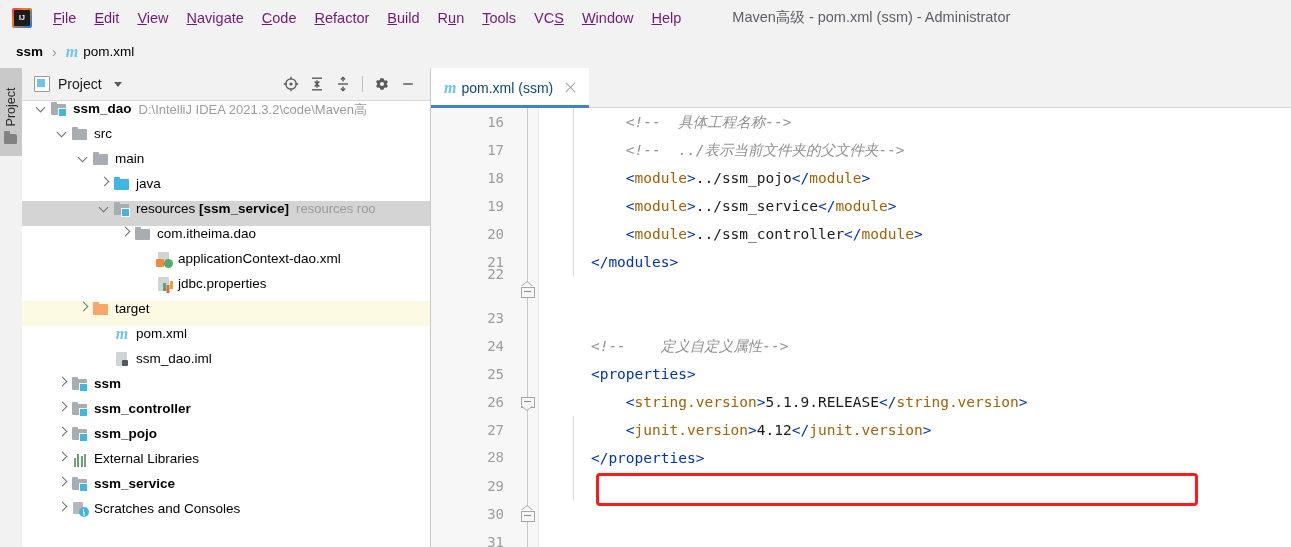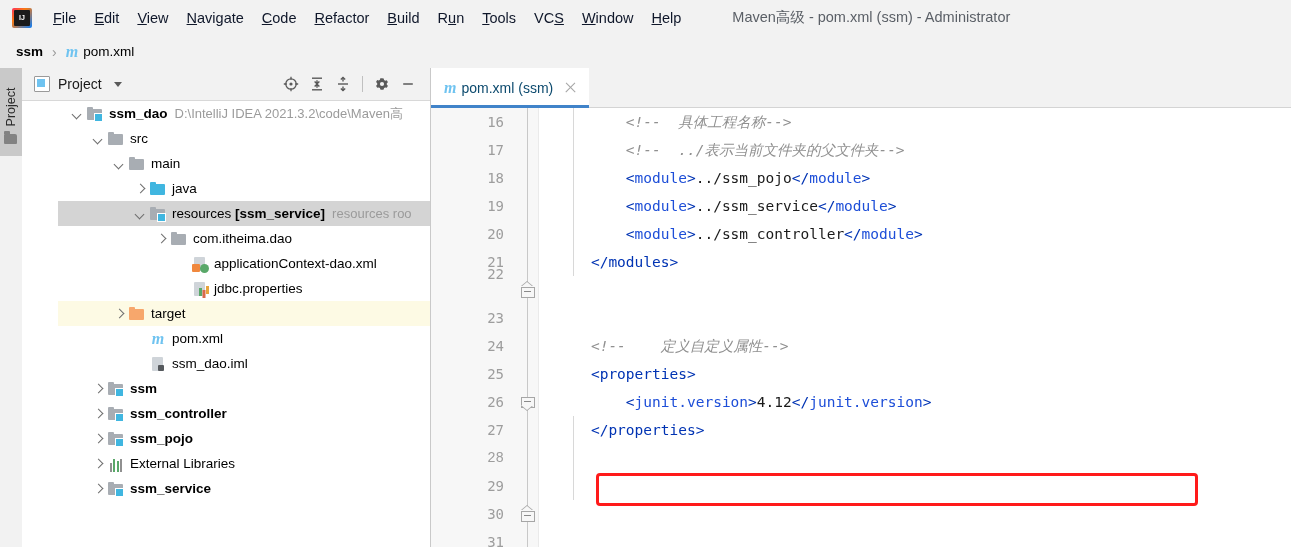--- a/index.html
+++ b/index.html
@@ -27,21 +27,21 @@
   }
   .idea-logo::after{
     content:"IJ";position:absolute;left:2px;top:2px;
     width:16px;height:16px;background:#1b1b1b;color:#fff;
     font-size:7px;font-weight:bold;line-height:16px;text-align:center;
     font-family:"Liberation Sans",sans-serif;
     border-radius:1px;
   }
   .menubar{display:flex;align-items:center;height:35px;}
   .menu-item{
-    padding:3px 9px;font-size:14.5px;color:#0f172a;cursor:default;
+    padding:3px 9px;font-size:14.5px;color:#701a75;cursor:default;
     white-space:nowrap;
   }
   .menu-item .u{text-decoration:underline;}
   .win-title{
     margin-left:42px;font-size:14.5px;color:#5a5f66;white-space:nowrap;
   }
 
   
   .navbar{
     position:absolute;left:0;top:35px;width:1291px;height:33px;
@@ -108,22 +108,22 @@
   .tb-icons{margin-left:auto;display:flex;align-items:center;padding-right:10px;gap:2px;}
   .tb-btn{
     width:24px;height:24px;display:flex;align-items:center;justify-content:center;
     cursor:default;border-radius:3px;
   }
   .tb-divider{width:1px;height:16px;background:#c0c0c0;margin:0 5px;}
 
   
   .tree{padding-top:0;}
   .trow{
-    height:25px;display:flex;align-items:center;white-space:nowrap;
-    cursor:default;padding-left:4px;margin-left:36px;
+    height:25px;display:flex;align-items:flex-start;white-space:nowrap;
+    cursor:default;padding-left:4px;
   }
   .trow.selected{background:#d4d4d4;}
   .trow.marked{background:#fdfae4;}
   .arrow{
     width:11px;height:11px;flex:0 0 auto;position:relative;margin-right:4px;
   }
   .arrow.dn::after{
     content:"";position:absolute;left:1px;top:3px;
     width:6px;height:6px;border-left:1.6px solid #6e6e6e;border-bottom:1.6px solid #6e6e6e;
     transform:rotate(-45deg);
@@ -289,21 +289,21 @@
     position:absolute;left:107px;top:0;right:0;height:440px;
     font-family:"DejaVu Sans Mono","Liberation Mono",monospace;
     font-size:14.5px;
   }
   .cline{height:28px;line-height:28px;white-space:pre;padding-left:18px;}
   .indent-guide{
     position:absolute;width:1px;background:#d8d8d8;left:35px;
   }
   .cmt{color:#909090;font-style:italic;}
   .tagb{color:#0033b3;}      
-  .tagn{color:#1d4ed8;}      
+  .tagn{color:#a16207;}      
   .txtv{color:#1a1a1a;}      
   .redbox{
     position:absolute;border:3px solid #ff1a1a;border-radius:4px;
     pointer-events:none;
   }
   .squiggle{
     border-bottom:2px dotted #6aa84f;
   }
 </style>
 </head>
@@ -504,20 +504,28 @@
           </span>
           <span class="tlabel">External Libraries</span>
         </div>
         <div class="trow">
           <span style="display:inline-block;width:31px"></span>
           <span class="arrow rt"></span>
           <span class="ico folder-gray">
             <i class="badge-blue"></i>
           </span>
           <span class="tlabel bold">ssm_service</span>
+        </div>
+        <div class="trow">
+          <span style="display:inline-block;width:31px"></span>
+          <span class="arrow rt"></span>
+          <span class="ico scratch">
+            <i class="clk"></i>
+          </span>
+          <span class="tlabel">Scratches and Consoles</span>
         </div>
       </div>
   </div>
 
   <div class="editor">
     <div class="tabbar">
       <div class="etab active">
         <span class="m-icon">m</span>
         <span class="tname">pom.xml (ssm)</span>
         <span class="tabclose"></span>
@@ -564,20 +572,21 @@
           <div class="cline">&nbsp;&nbsp;&nbsp;&nbsp;&nbsp;&nbsp;&nbsp;&nbsp;<span class="cmt">&lt;!--  具体工程名称--&gt;</span></div>
           <div class="cline">&nbsp;&nbsp;&nbsp;&nbsp;&nbsp;&nbsp;&nbsp;&nbsp;<span class="cmt">&lt;!--  ../表示当前文件夹的父文件夹--&gt;</span></div>
           <div class="cline">&nbsp;&nbsp;&nbsp;&nbsp;&nbsp;&nbsp;&nbsp;&nbsp;<span class="tagb">&lt;</span><span class="tagn">module</span><span class="tagb">&gt;</span><span class="txtv">../ssm_pojo</span><span class="tagb">&lt;/</span><span class="tagn">module</span><span class="tagb">&gt;</span></div>
           <div class="cline">&nbsp;&nbsp;&nbsp;&nbsp;&nbsp;&nbsp;&nbsp;&nbsp;<span class="tagb">&lt;</span><span class="tagn">module</span><span class="tagb">&gt;</span><span class="txtv">../ssm_service</span><span class="tagb">&lt;/</span><span class="tagn">module</span><span class="tagb">&gt;</span></div>
           <div class="cline">&nbsp;&nbsp;&nbsp;&nbsp;&nbsp;&nbsp;&nbsp;&nbsp;<span class="tagb">&lt;</span><span class="tagn">module</span><span class="tagb">&gt;</span><span class="txtv">../ssm_controller</span><span class="tagb">&lt;/</span><span class="tagn">module</span><span class="tagb">&gt;</span></div>
           <div class="cline">&nbsp;&nbsp;&nbsp;&nbsp;<span class="tagb">&lt;/modules&gt;</span></div>
           <div class="cline"></div>
           <div class="cline"></div>
           <div class="cline">&nbsp;&nbsp;&nbsp;&nbsp;<span class="cmt">&lt;!--    定义自定义属性--&gt;</span></div>
           <div class="cline">&nbsp;&nbsp;&nbsp;&nbsp;<span class="tagb">&lt;properties&gt;</span></div>
+          <div class="cline">&nbsp;&nbsp;&nbsp;&nbsp;&nbsp;&nbsp;&nbsp;&nbsp;<span class="tagb">&lt;</span><span class="tagn">string.version</span><span class="tagb">&gt;</span><span class="txtv">5.1.9.RELEASE</span><span class="tagb">&lt;/</span><span class="tagn">string.version</span><span class="tagb">&gt;</span></div>
           <div class="cline">&nbsp;&nbsp;&nbsp;&nbsp;&nbsp;&nbsp;&nbsp;&nbsp;<span class="tagb">&lt;</span><span class="tagn">junit.version</span><span class="tagb">&gt;</span><span class="txtv">4.12</span><span class="tagb">&lt;/</span><span class="tagn">junit.version</span><span class="tagb">&gt;</span></div>
           <div class="cline">&nbsp;&nbsp;&nbsp;&nbsp;<span class="tagb">&lt;/properties&gt;</span></div>
           <div class="cline"></div>
           <div class="indent-guide" style="top: 0px; height: 168px;"></div>
           <div class="indent-guide" style="top: 308px; height: 84px;"></div>
         </div>
       <div class="redbox" id="redbox" style="left: 165px; top: 365px; width: 596px; height: 27px; border-color: rgb(255, 26, 26);"></div>
     </div>
   </div>
 

